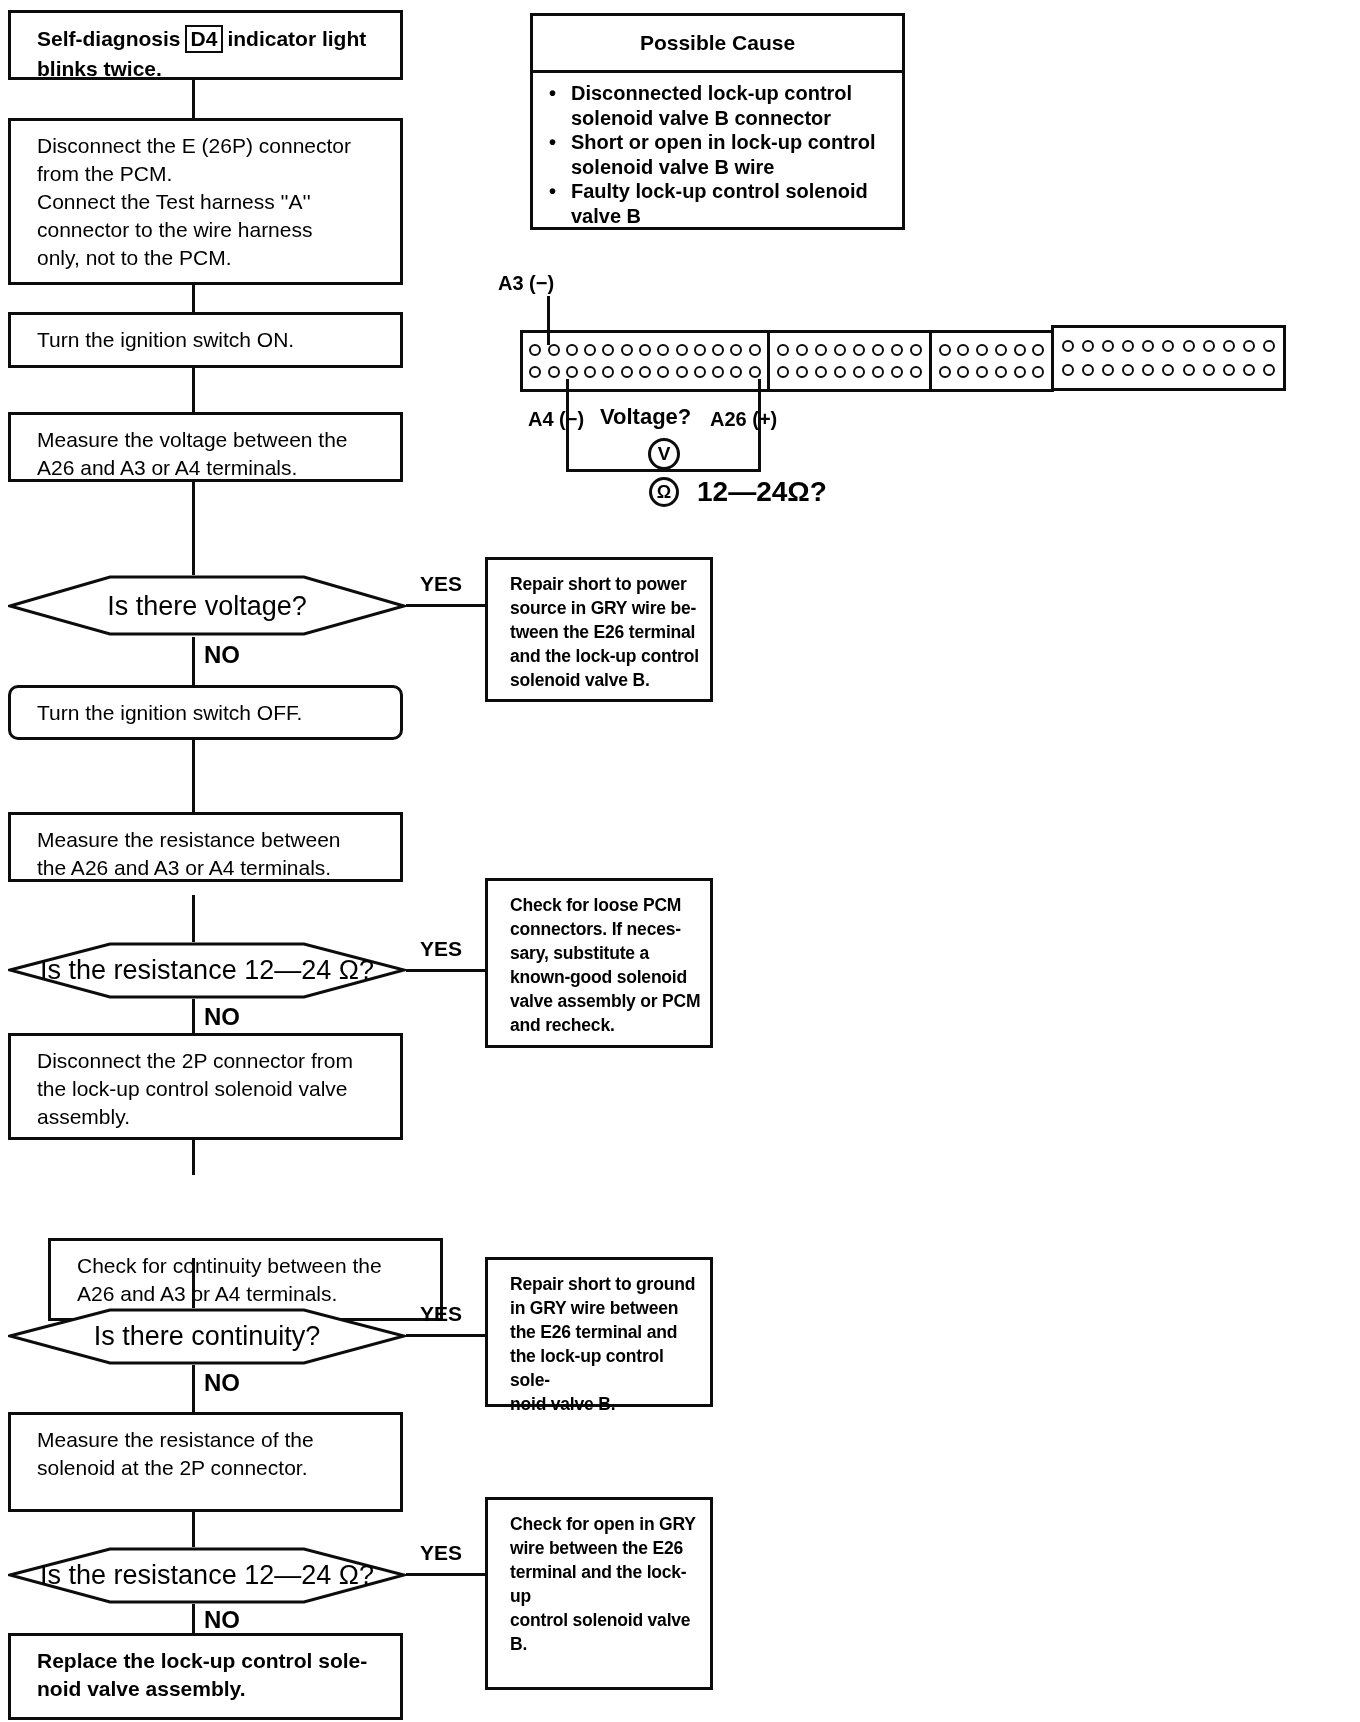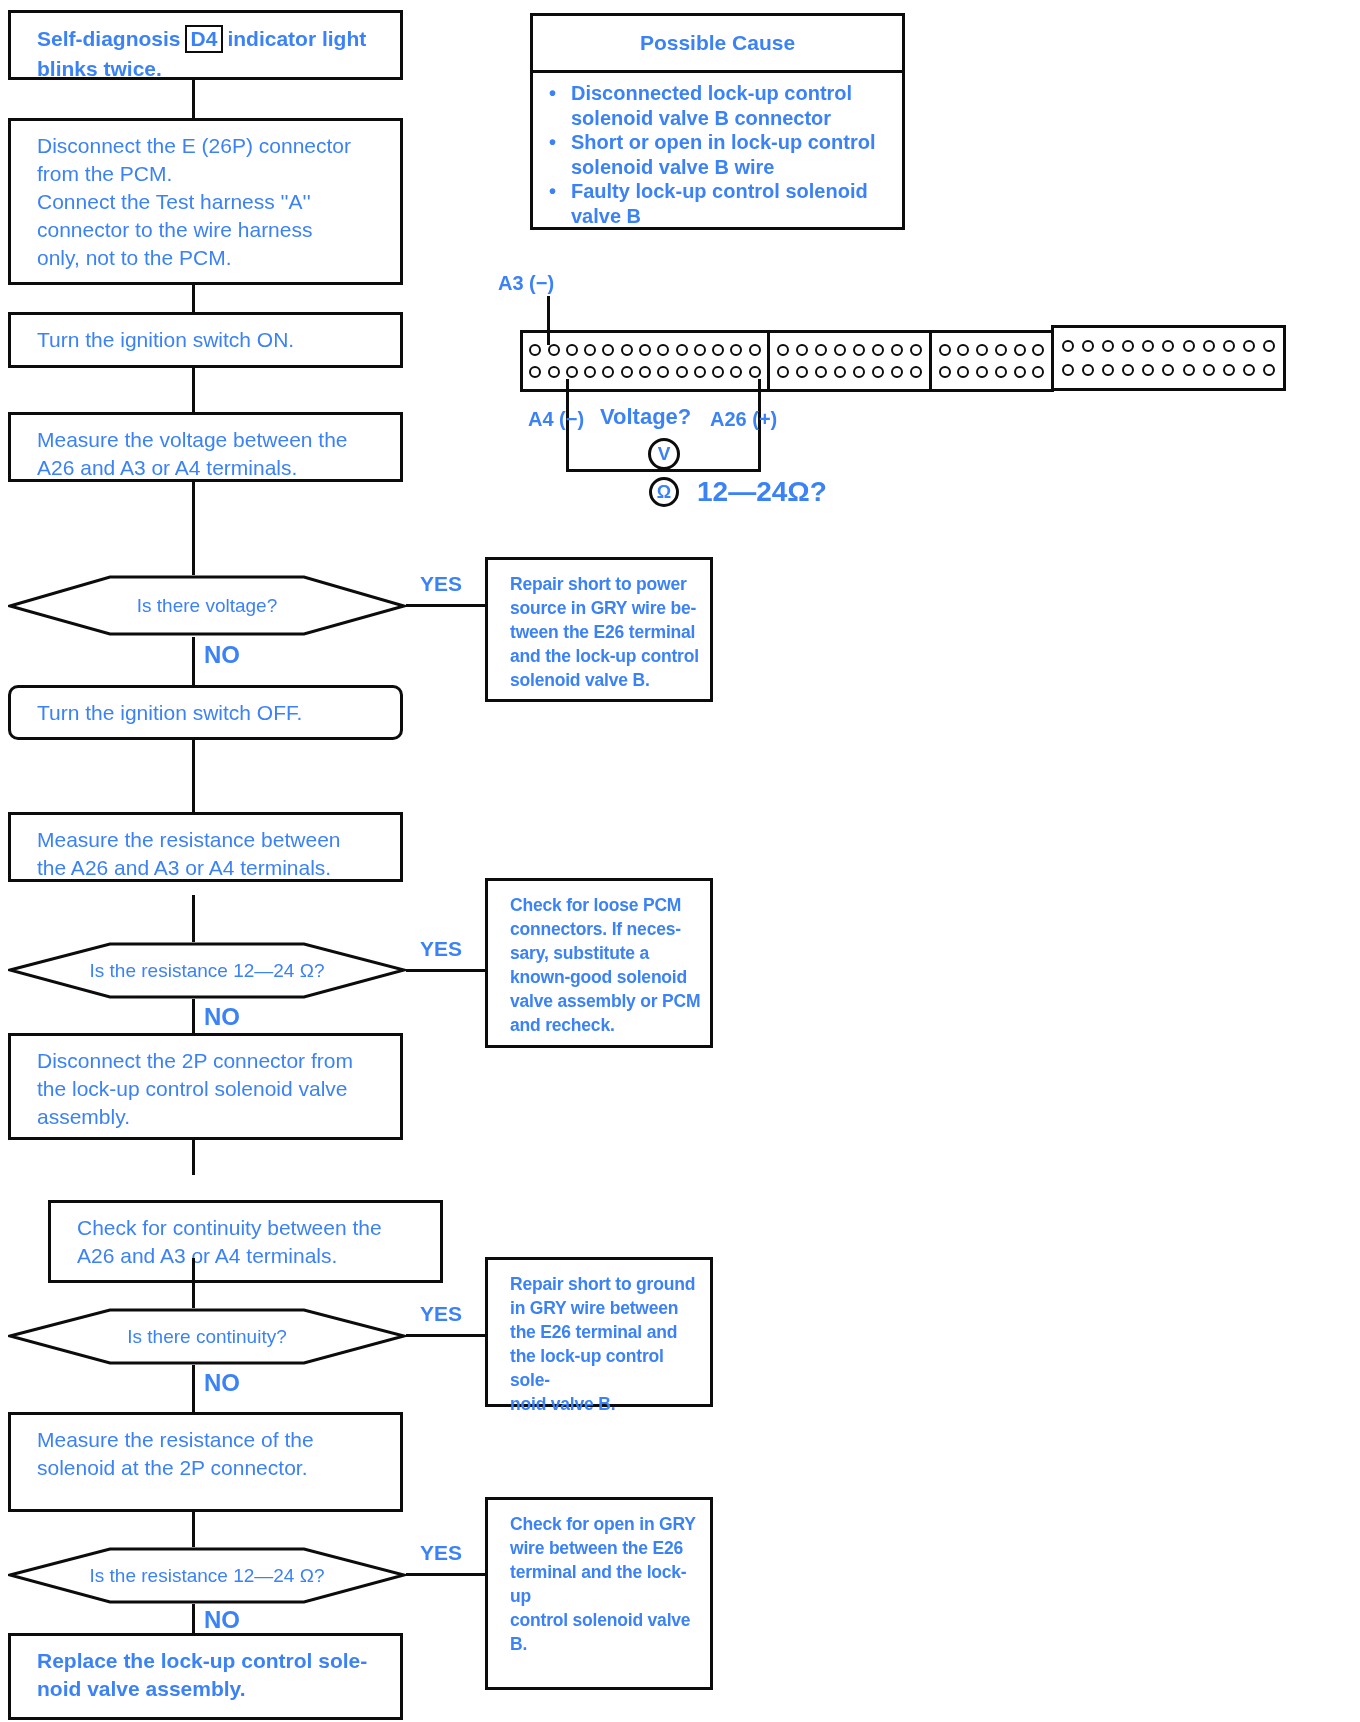--- a/index.html
+++ b/index.html
@@ -1,27 +1,27 @@
 <!DOCTYPE html>
 <html><head>
 <meta charset="utf-8">
 <style>
   html,body{margin:0;padding:0;background:#ffffff;}
   .page{position:relative;width:1360px;height:1722px;background:#ffffff;
-        font-family:"Liberation Sans",sans-serif;color:#3b82f6;overflow:hidden;}
+        font-family:"Liberation Sans",sans-serif;color:#000000;overflow:hidden;}
   .fbox{position:absolute;left:8px;width:395px;border:3px solid #0c0c0c;background:#fff;
         box-sizing:border-box;padding:11px 20px 8px 26px;font-size:21px;line-height:28px;}
   .prelines{white-space:pre-line;}
   .bold{font-weight:bold;}
   .vline{position:absolute;left:192px;width:3px;background:#0c0c0c;}
   .hline{position:absolute;height:3px;background:#0c0c0c;}
   .hexwrap{position:absolute;left:8px;width:398px;}
   .hexwrap svg{position:absolute;left:0;top:0;}
   .hexlabel{position:absolute;inset:0;display:flex;align-items:center;justify-content:center;
-        font-size:19px;}
+        font-size:27px;}
   .no-label{position:absolute;left:204px;font-size:24px;font-weight:bold;}
   .yes-label{position:absolute;font-size:21px;font-weight:bold;}
   .rbox{position:absolute;left:485px;width:228px;border:3px solid #0c0c0c;background:#fff;
         box-sizing:border-box;padding:12px 8px 10px 22px;font-size:17.5px;font-weight:bold;
         line-height:24px;letter-spacing:-0.2px;}
   .pcbox{position:absolute;left:530px;top:13px;width:375px;height:217px;border:3px solid #0c0c0c;
         background:#fff;box-sizing:border-box;}
   .pchead{height:54px;border-bottom:3px solid #0c0c0c;display:flex;align-items:center;
         justify-content:center;font-size:21px;font-weight:bold;}
   .pcbody{padding:8px 12px 0 16px;}
@@ -105,21 +105,21 @@
   <div class="no-label" style="top:1003px;">NO</div>
 
   <div class="vline" style="top:999px;height:34px;"></div>
 
   <div class="fbox prelines" style="top:1033px;height:107px;">Disconnect the 2P connector from
 the lock-up control solenoid valve
 assembly.</div>
 
   <div class="vline" style="top:1140px;height:35px;"></div>
 
-  <div class="fbox prelines" style="top:1200px;height:83px;margin-left:40px;">Check for continuity between the
+  <div class="fbox prelines" style="top:1238px;height:83px;margin-left:40px;">Check for continuity between the
 A26 and A3 or A4 terminals.</div>
 
   <div class="vline" style="top:1258px;height:50px;"></div>
 
   <div class="hexwrap" style="top:1308px;height:57px;">
     <svg width="398" height="57">
       <polygon points="2,28 102,2 296,2 396,28 296,55 102,55" fill="#ffffff" stroke="#0c0c0c" stroke-width="3"></polygon>
     </svg>
     <div class="hexlabel">Is there continuity?</div>
   </div>

